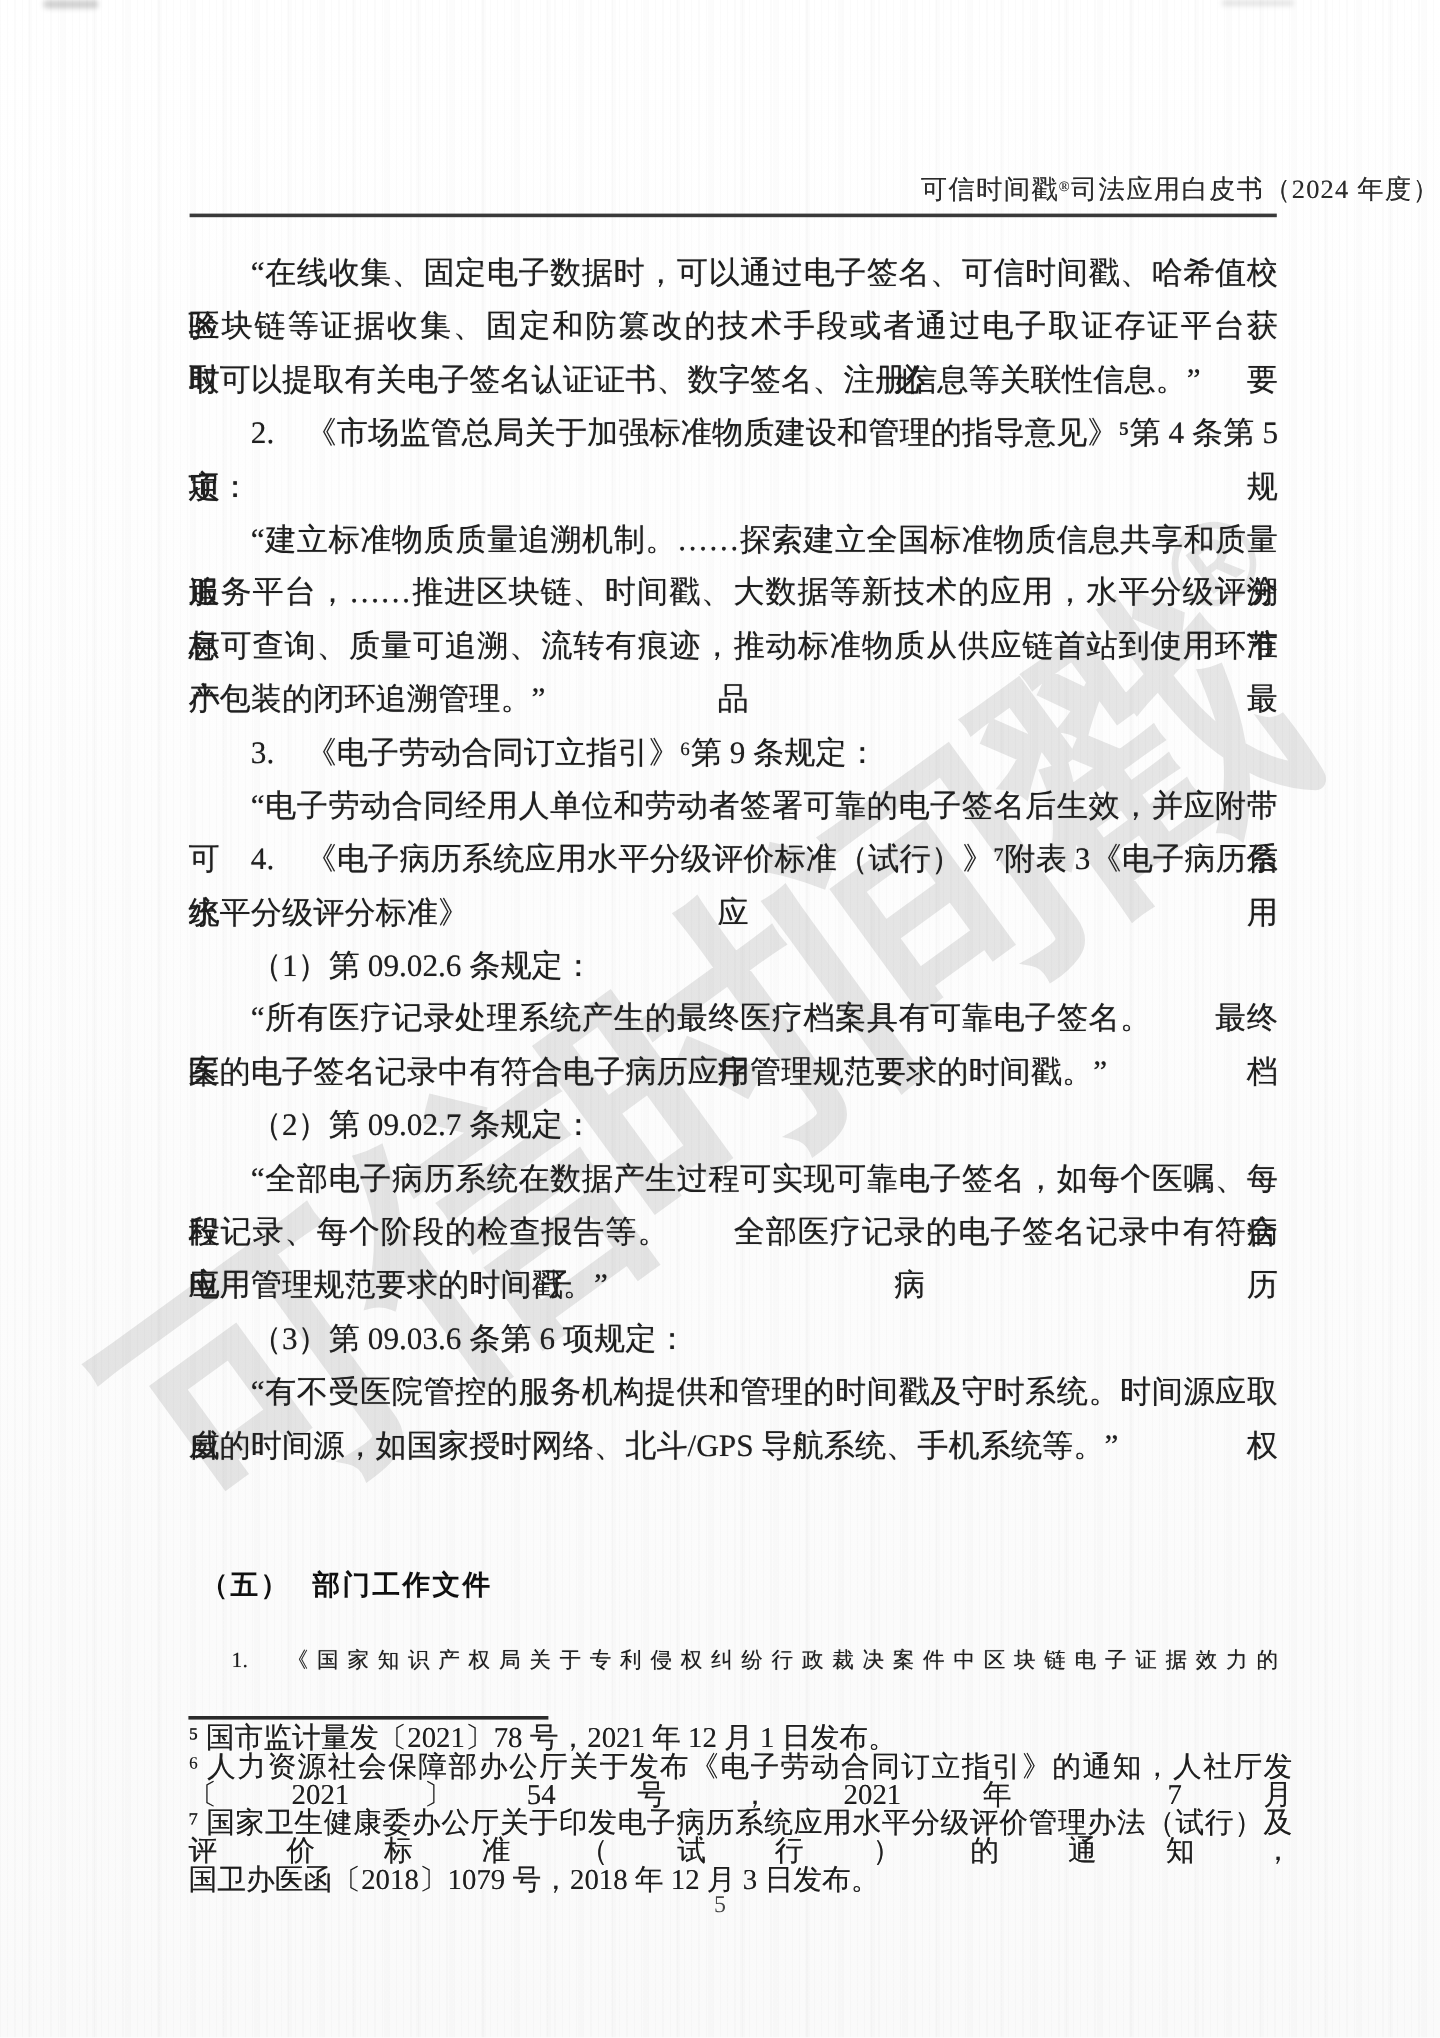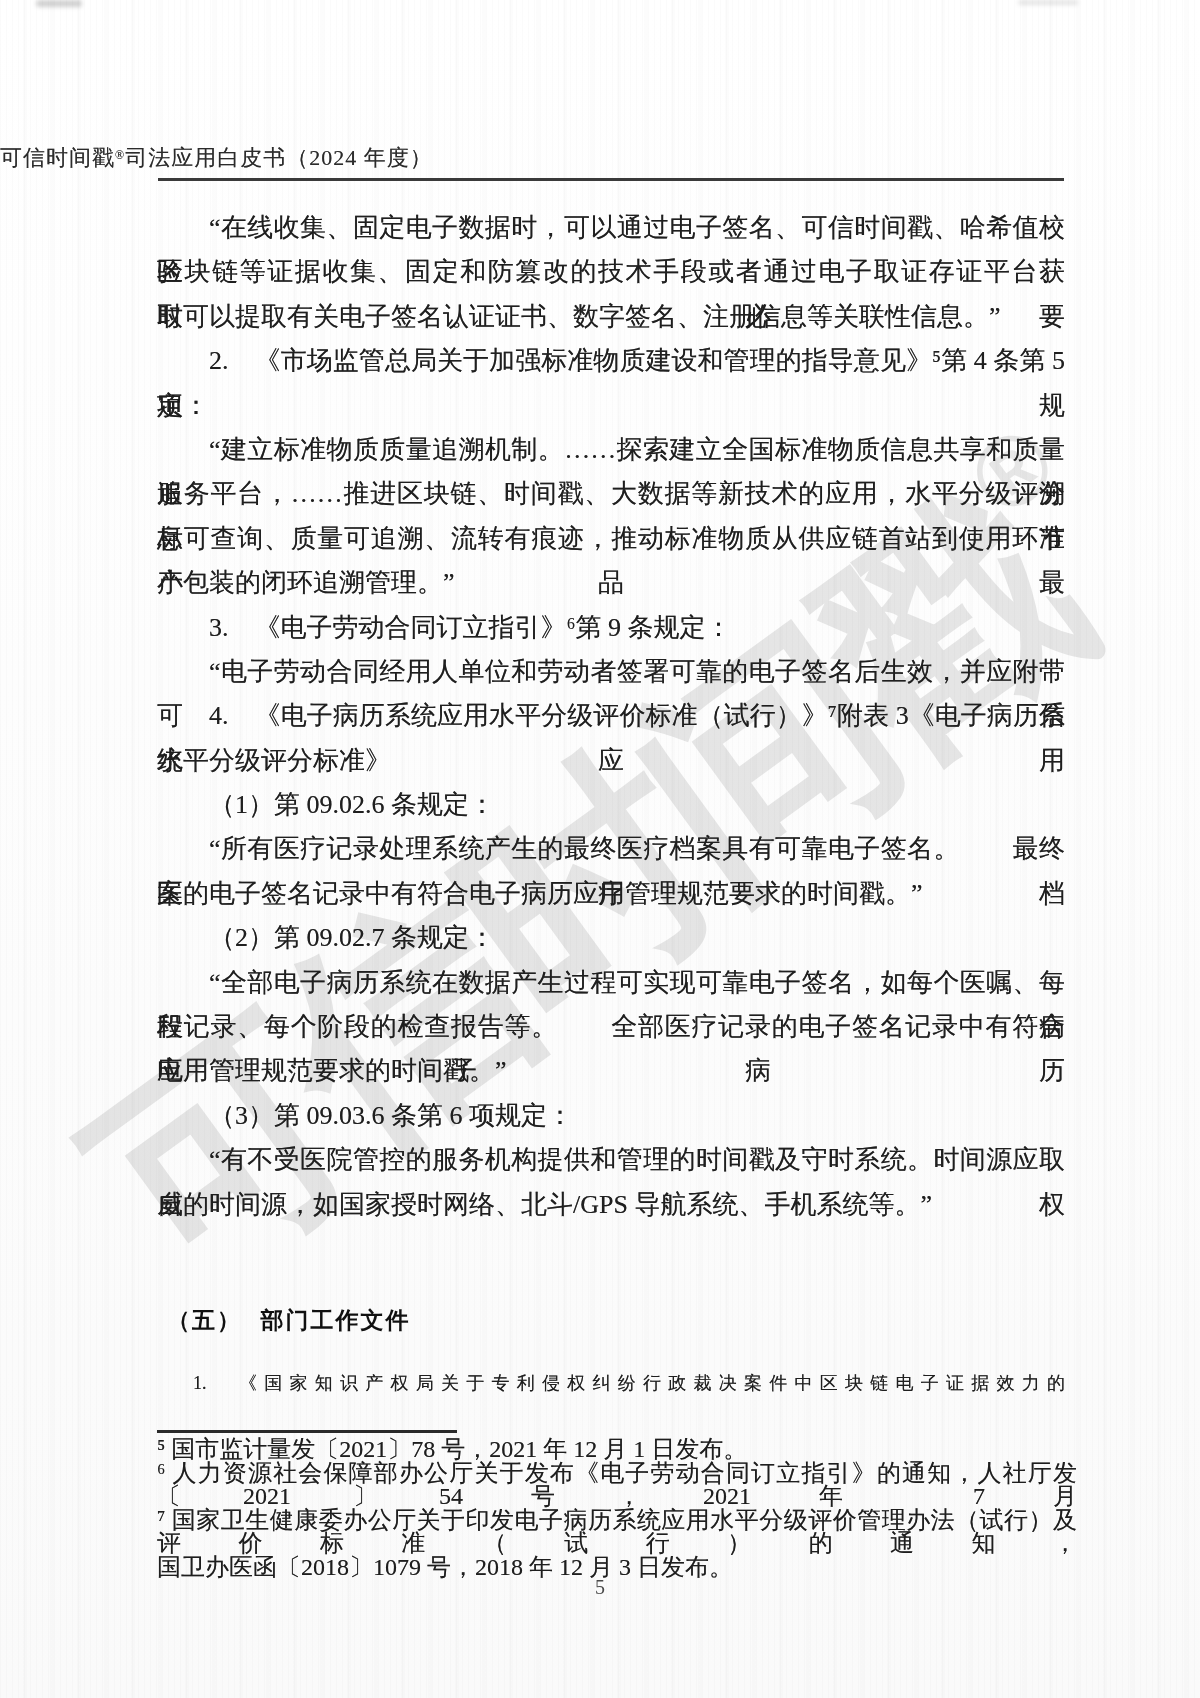--- a/index.html
+++ b/index.html
@@ -31,21 +31,21 @@
     color:rgba(40,40,40,0.115);
     z-index:1;
     user-select:none;
   }
   .watermark .reg{font-size:0.42em;vertical-align:1.35em;letter-spacing:0;}
 
   .layer{position:relative;z-index:2;}
 
   .header-title{
     position:absolute;left:0;top:143px;width:100%;
-    text-align:left;font-size:22px;color:#2b2b2b;letter-spacing:1px;
+    text-align:right;font-size:22px;color:#2b2b2b;letter-spacing:1px;
     text-shadow:0 0 .5px rgba(0,0,0,.45);
   }
   .header-title .sup{font-size:12px;vertical-align:6px;}
   .header-rule{
     position:absolute;left:158px;top:178px;width:906px;height:3px;
     background:#3a3a3a;
   }
 
   .body-text{
     position:absolute;left:157px;top:206px;width:908px;

